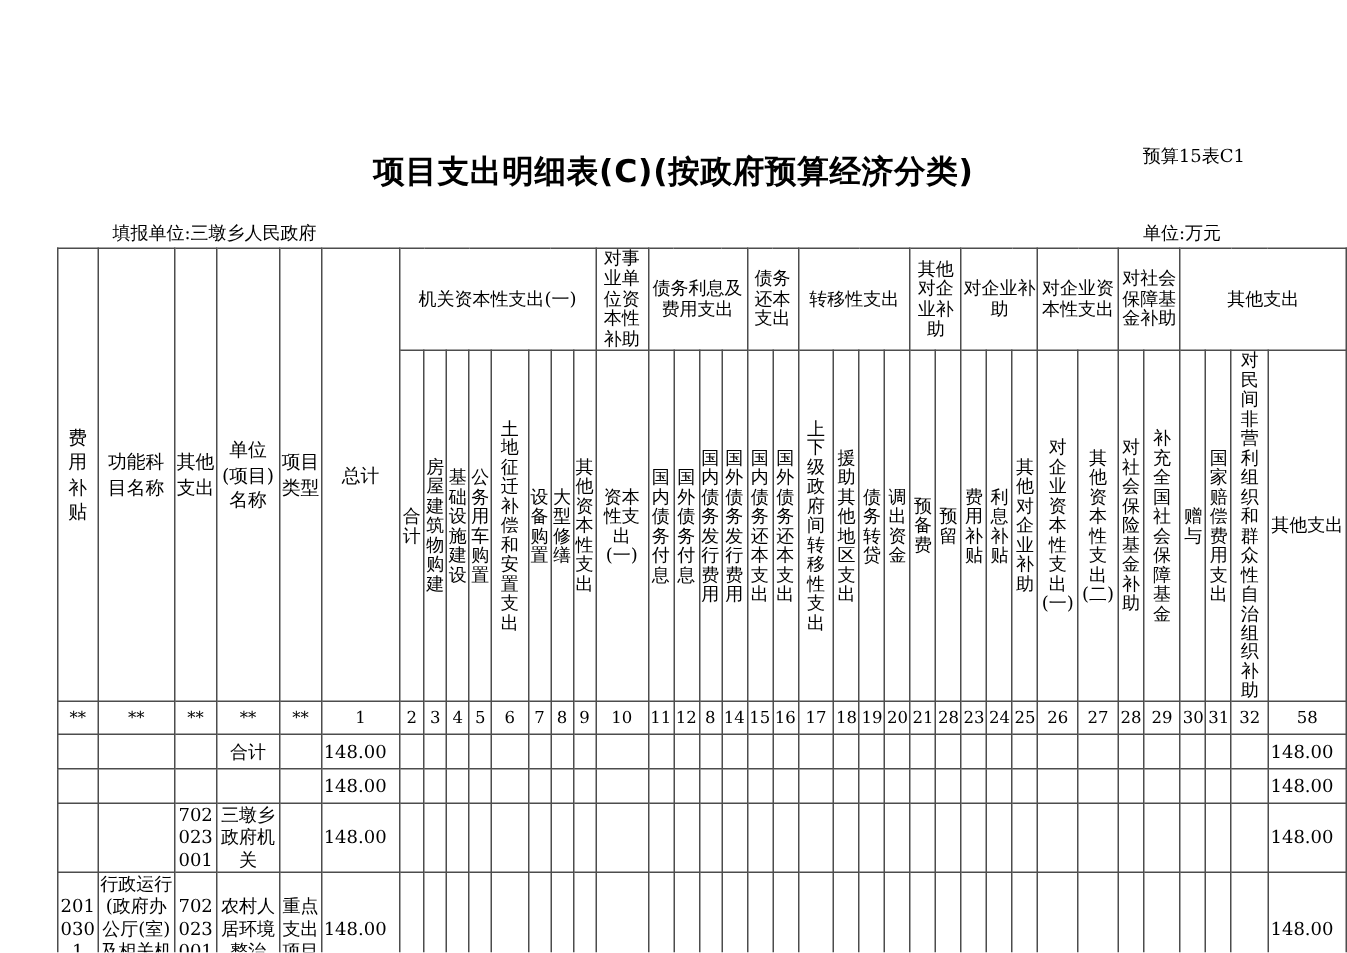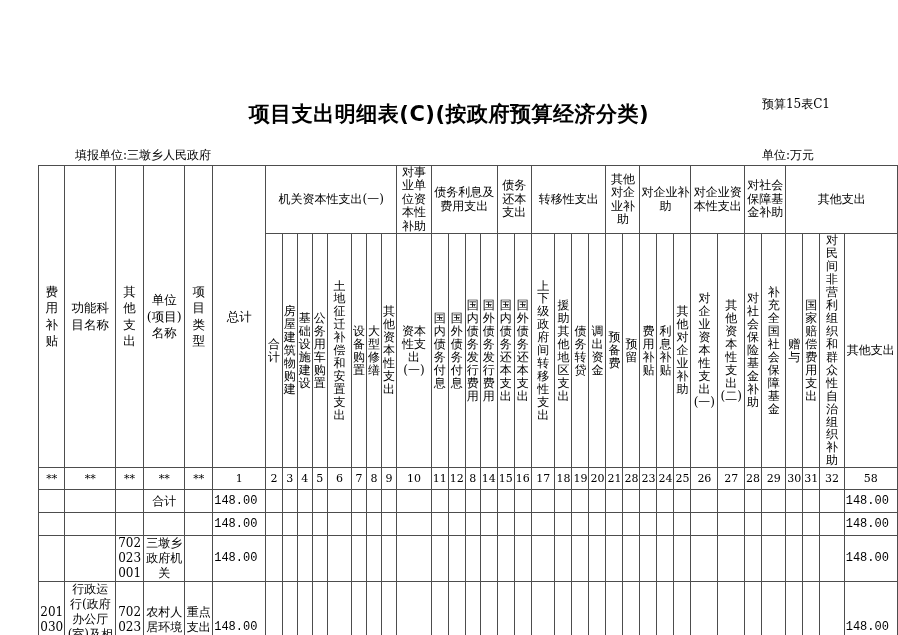--- a/index.html
+++ b/index.html
@@ -20,21 +20,21 @@
   }
   table.budget th,table.budget td{
     border:1px solid #4d4d4d;font-weight:normal;text-align:center;vertical-align:middle;
     padding:0 1px;box-sizing:border-box;
   }
   th.lh{font-size:12.5px;line-height:1.3;}
   th.gh{font-size:12px;line-height:1.12;height:57px;}
   th.sh{font-size:12px;line-height:1.08;height:118px;}
   td.cn{font-size:11px;height:22px;}
   td.dc{font-size:12px;line-height:1.25;}
-  td.dc.right{text-align:center;padding-right:8px;font-family:Liberation Mono, monospace;}
+  td.dc.right{text-align:right;padding-right:8px;}
   td.dc.code{word-break:break-all;}
 </style>
 </head>
 <body>
 
 <div class="page">
   <div class="doc-ref">预算15表C1</div>
   <h1 class="title">项目支出明细表(C)(按政府预算经济分类)</h1>
   <div class="meta-row">
     <span>填报单位:三墩乡人民政府</span>

